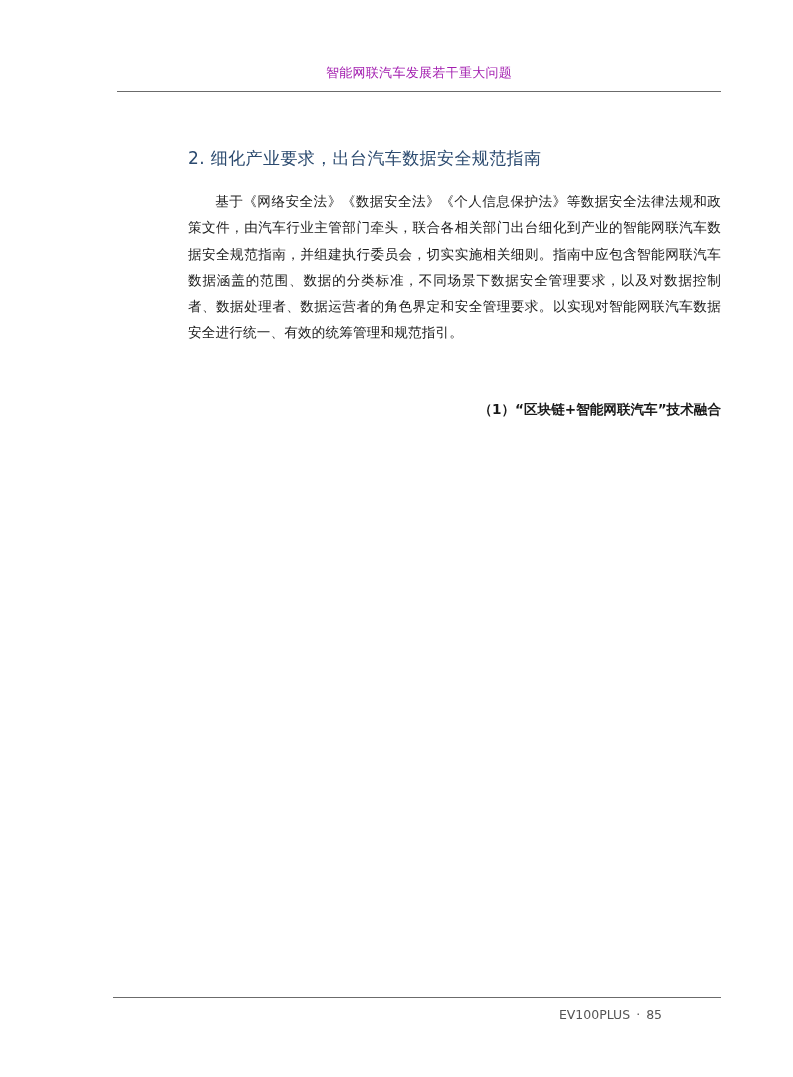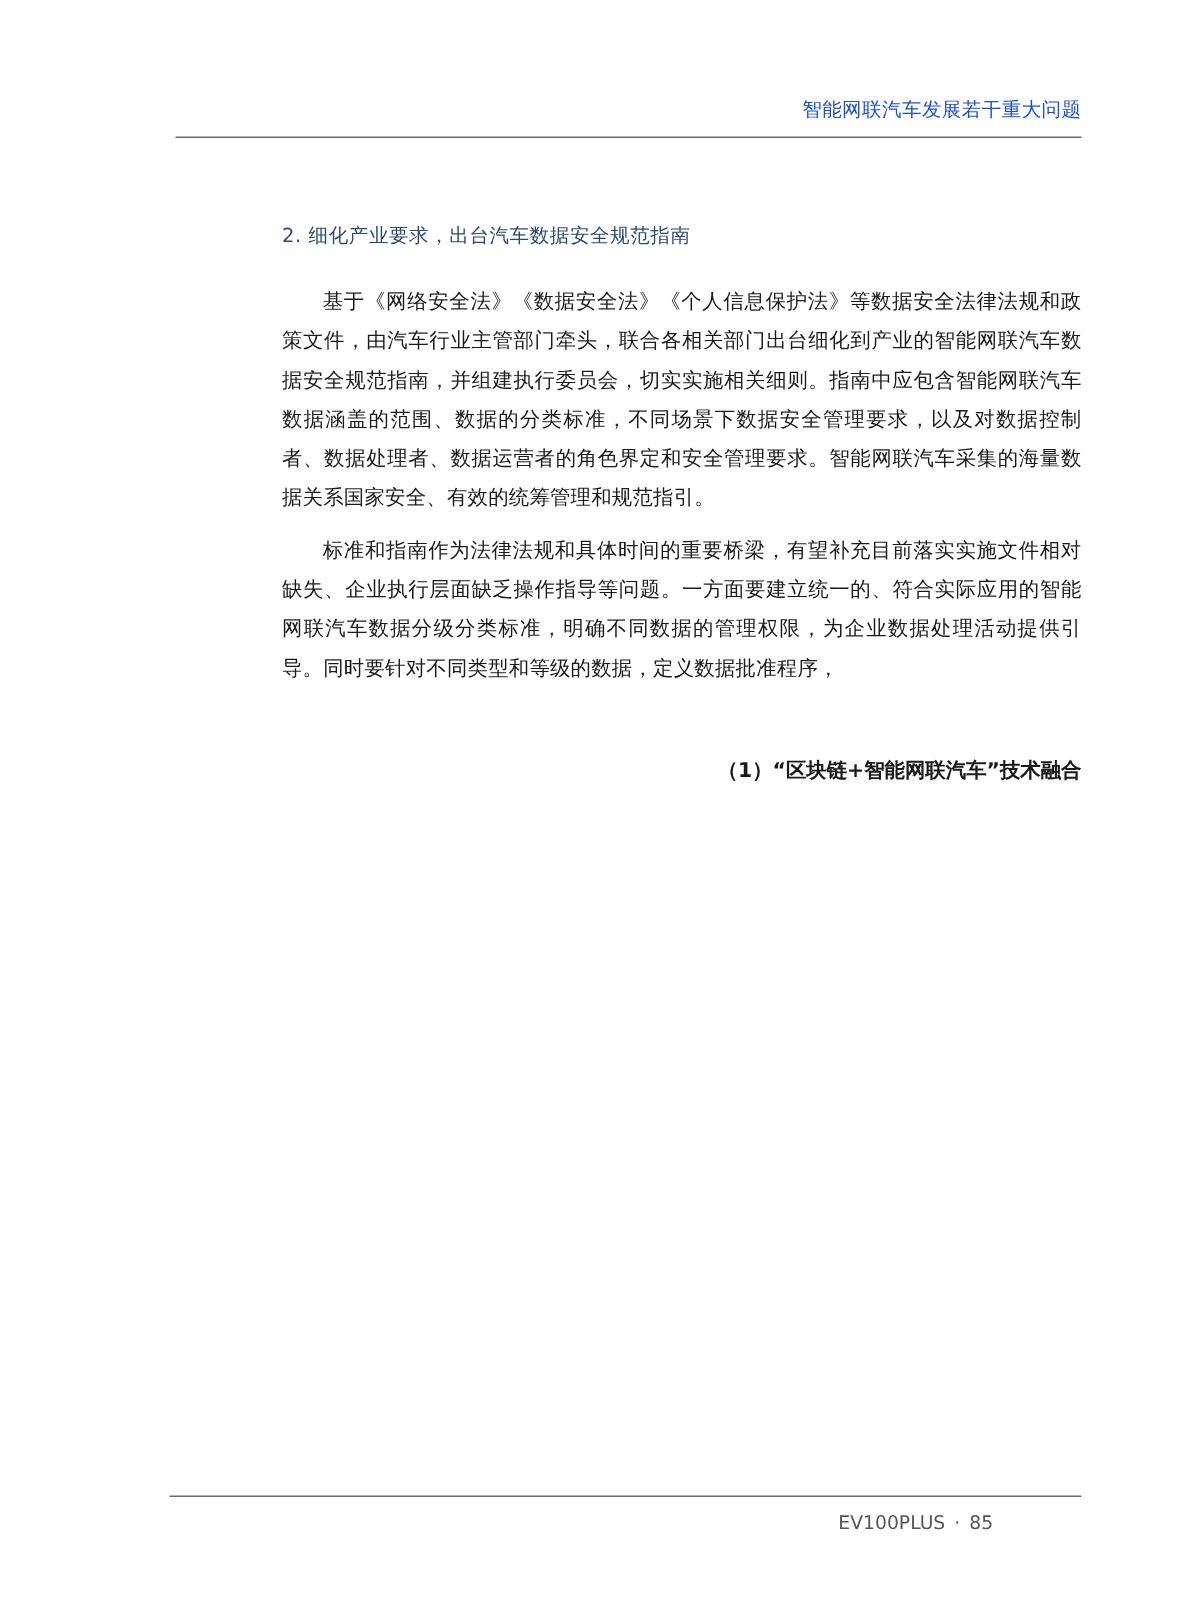--- a/index.html
+++ b/index.html
@@ -13,41 +13,41 @@
       position: relative;
       overflow: hidden;
       font-family: "DejaVu Sans", "Liberation Sans", sans-serif;
       color: #1a1a1a;
     }
     .running-header {
       position: absolute;
       left: 117px;
       top: 64px;
       width: 604px;
-      text-align: right;
+      text-align: center;
       font-size: 13px;
-      color: #1d4ed8;
+      color: #a21caf;
       letter-spacing: 0.3px;
     }
     .header-rule {
       position: absolute;
       left: 117px;
       top: 91px;
       width: 604px;
       height: 0;
       border-top: 1.5px solid #6b6b6b;
     }
     .content {
       position: absolute;
       left: 188px;
       top: 142px;
       width: 533px;
     }
     .section-heading {
-      font-size: 13px;
+      font-size: 17px;
       color: #2b4a6f;
       margin: 0;
       line-height: 32px;
       font-weight: normal;
       letter-spacing: 0.4px;
     }
     .para {
       font-size: 13.6px;
       line-height: 26.3px;
       margin: 0;
@@ -90,23 +90,22 @@
 </head>
 <body>
 
 <div class="running-header">智能网联汽车发展若干重大问题</div>
 <div class="header-rule"></div>
 
 <div class="content">
 
   <h2 class="section-heading">2. 细化产业要求，出台汽车数据安全规范指南</h2>
   <div style="height:14px"></div>
-  <p class="para">基于《网络安全法》《数据安全法》《个人信息保护法》等数据安全法律法规和政策文件，由汽车行业主管部门牵头，联合各相关部门出台细化到产业的智能网联汽车数据安全规范指南，并组建执行委员会，切实实施相关细则。指南中应包含智能网联汽车数据涵盖的范围、数据的分类标准，不同场景下数据安全管理要求，以及对数据控制者、数据处理者、数据运营者的角色界定和安全管理要求。智能网联汽车采集的海量数据关系国家安全、有效的统筹管理和规范指引。</p>
+  <p class="para">基于《网络安全法》《数据安全法》《个人信息保护法》等数据安全法律法规和政策文件，由汽车行业主管部门牵头，联合各相关部门出台细化到产业的智能网联汽车数据安全规范指南，并组建执行委员会，切实实施相关细则。指南中应包含智能网联汽车数据涵盖的范围、数据的分类标准，不同场景下数据安全管理要求，以及对数据控制者、数据处理者、数据运营者的角色界定和安全管理要求。以实现对智能网联汽车数据安全进行统一、有效的统筹管理和规范指引。</p>
   <div style="height:8px"></div>
-  <p class="para">标准和指南作为法律法规和具体时间的重要桥梁，有望补充目前落实实施文件相对缺失、企业执行层面缺乏操作指导等问题。一方面要建立统一的、符合实际应用的智能网联汽车数据分级分类标准，明确不同数据的管理权限，为企业数据处理活动提供引导。同时要针对不同类型和等级的数据，定义数据批准程序，</p>
   <div style="height:6px"></div>
 
   <div style="height:18px"></div>
   <div style="height:12px"></div>
   <div style="height:6px"></div>
   <p class="sub-heading">（1）“区块链+智能网联汽车”技术融合</p>
   <div style="height:8px"></div>
   <div style="height:8px"></div>
 
 </div>

